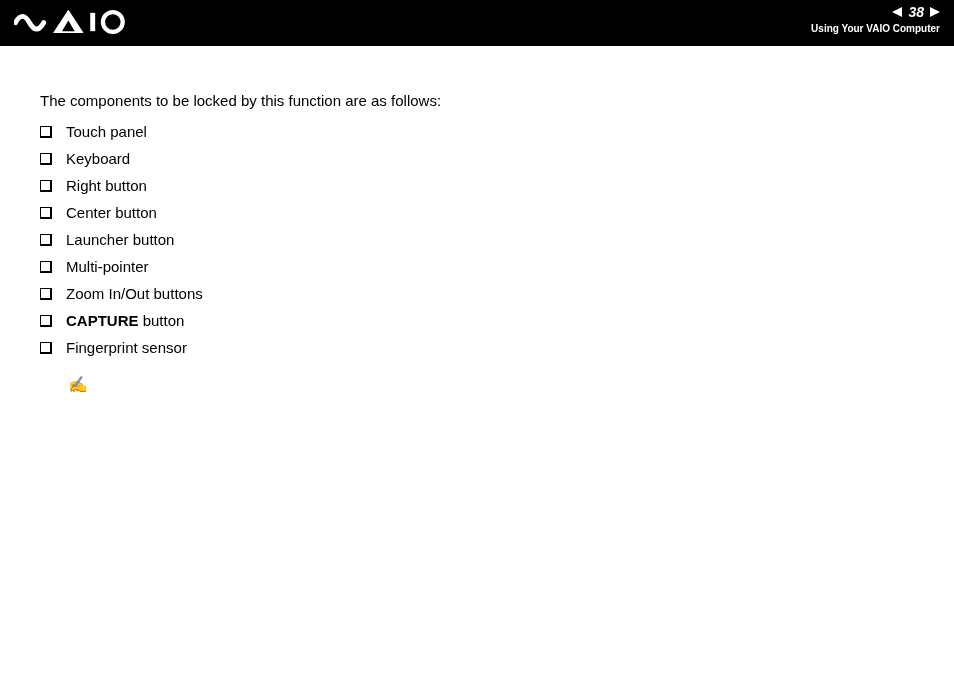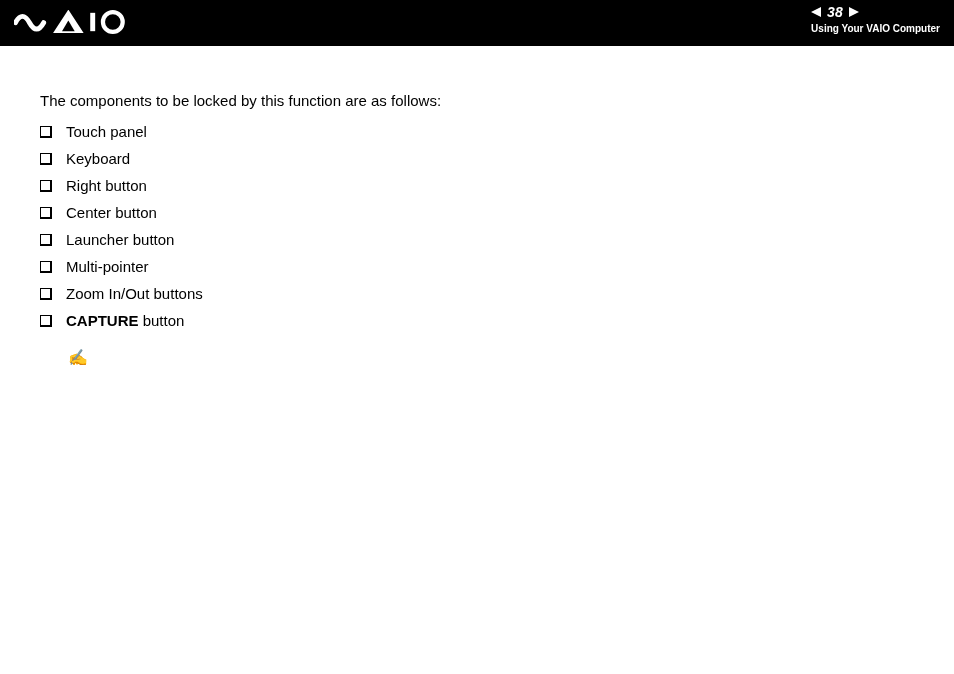--- a/index.html
+++ b/index.html
@@ -28,21 +28,21 @@
     position: absolute;
     right: 14px;
     top: 4px;
     text-align: right;
     font-weight: bold;
     line-height: 1.2;
   }
   .page-nav {
     display: flex;
     align-items: center;
-    justify-content: flex-start;
+    justify-content: flex-end;
     gap: 6px;
     font-style: italic;
     font-size: 14px;
   }
   .tri {
     width: 0; height: 0;
     border-top: 5px solid transparent;
     border-bottom: 5px solid transparent;
   }
   .tri.left  { border-right: 10px solid #fff; }
@@ -153,18 +153,22 @@
         <span>Multi-pointer</span>
       </li>
     <li>
         <span class="bullet"></span>
         <span>Zoom In/Out buttons</span>
       </li>
     <li>
         <span class="bullet"></span>
         <span><span class="bold">CAPTURE</span><span> button</span></span>
       </li>
+    <li>
+        <span class="bullet"></span>
+        <span>Fingerprint sensor</span>
+      </li>
   </ul>
 
   <div class="note-area">
     <div class="note-icon">✍</div>
   </div>
 </div>
 
 </body></html>

